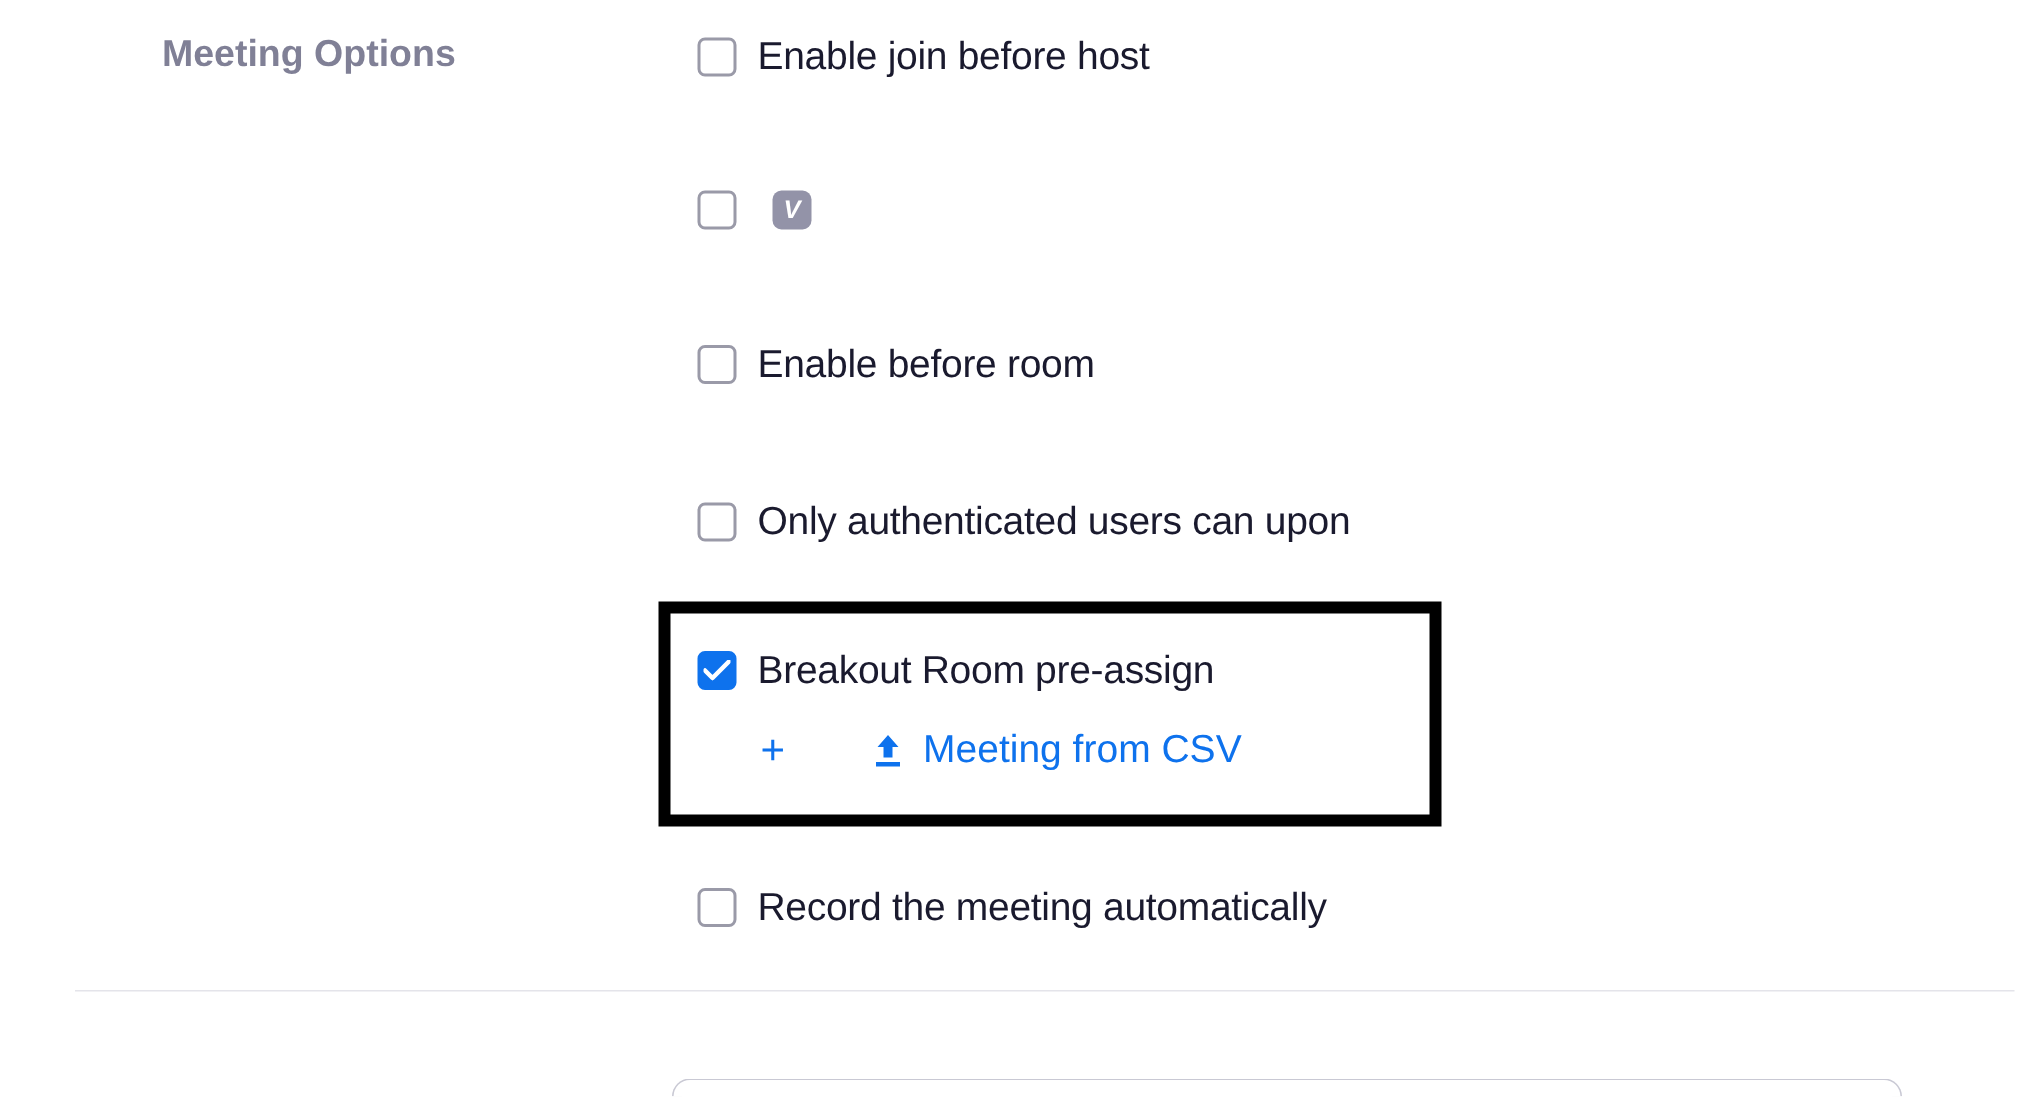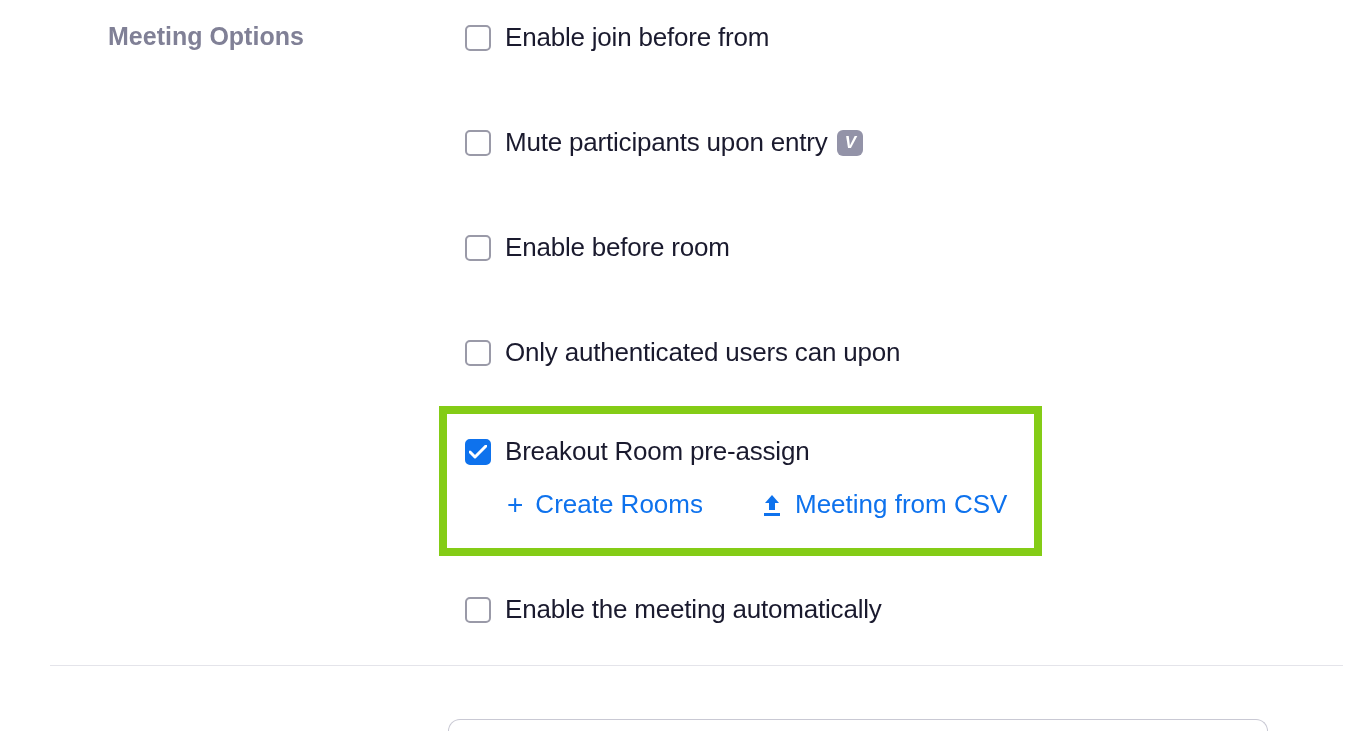--- a/index.html
+++ b/index.html
@@ -70,25 +70,25 @@
       height: 26px;
       background: #9393a8;
       color: #ffffff;
       border-radius: 6px;
       font-size: 17px;
       font-weight: 700;
       margin-left: 10px;
       font-style: italic;
     }
     .highlighted-box {
-      border: 8px solid #84cc16;
+      border: 8px solid #000000;
       padding: 22px 18px 28px 18px;
       margin-left: -26px;
       margin-bottom: 38px;
-      width: 603px;
+      width: 522px;
     }
     .highlighted-row {
       display: flex;
       align-items: center;
     }
     .sub-actions {
       display: flex;
       margin-top: 22px;
       margin-left: 42px;
       gap: 58px;
@@ -134,28 +134,27 @@
 <div class="container">
   <div class="label-col">
     <div class="section-label">Meeting Options</div>
   </div>
   <div class="options-col">
 
     <div class="option-row">
       <div class="checkbox">
         
       </div>
-      <span class="option-label">Enable join before from</span>
+      <span class="option-label">Enable join before host</span>
     </div>
 
     <div class="option-row">
       <div class="checkbox">
         
       </div>
-      <span class="option-label">Mute participants upon entry</span>
       <span class="info-badge">V</span>
     </div>
 
     <div class="option-row">
       <div class="checkbox">
         
       </div>
       <span class="option-label">Enable before room</span>
     </div>
 
@@ -171,38 +170,37 @@
         <div class="checkbox checked">
           <svg width="18" height="14" viewBox="0 0 18 14">
               <path d="M1 7 L6 12 L17 1" stroke="#fff" stroke-width="3" fill="none" stroke-linecap="round" stroke-linejoin="round"></path>
             </svg>
         </div>
         <span class="option-label">Breakout Room pre-assign</span>
       </div>
       <div class="sub-actions">
         <div class="action-link">
           <span class="plus-icon">+</span>
-          <span>Create Rooms</span>
         </div>
         <div class="action-link">
           <span class="upload-icon">
             <svg width="22" height="24" viewBox="0 0 22 24">
                 <path d="M11 2 L4 10 L8 10 L8 17 L14 17 L14 10 L18 10 Z M3 20 L19 20 L19 23 L3 23 Z" fill="#0e72ed"></path>
               </svg>
           </span>
           <span>Meeting from CSV</span>
         </div>
       </div>
     </div>
 
     <div class="option-row" style="margin-bottom: 0;">
       <div class="checkbox">
         
       </div>
-      <span class="option-label">Enable the meeting automatically</span>
+      <span class="option-label">Record the meeting automatically</span>
     </div>
 
   </div>
 </div>
 
 <hr class="divider">
 
 <div class="bottom-input"></div>
 
 </body></html>

